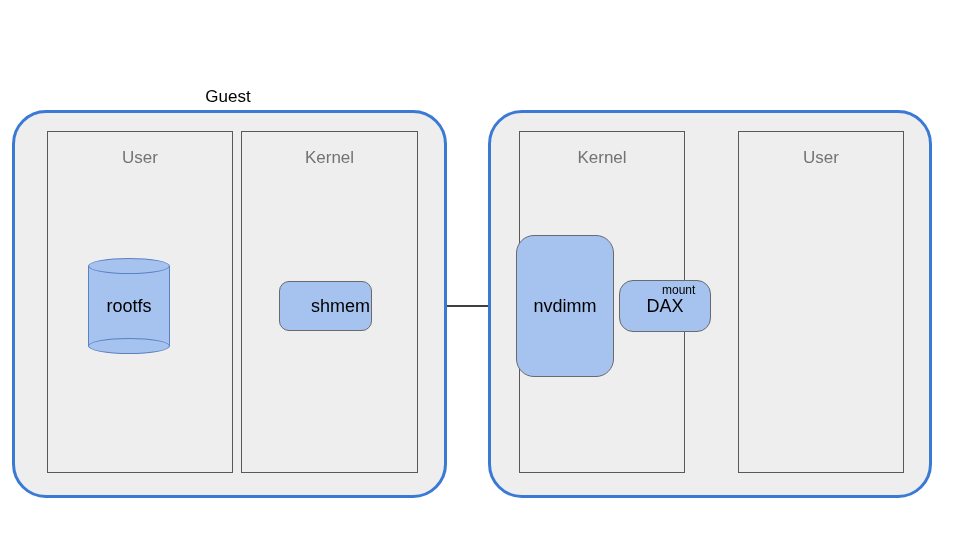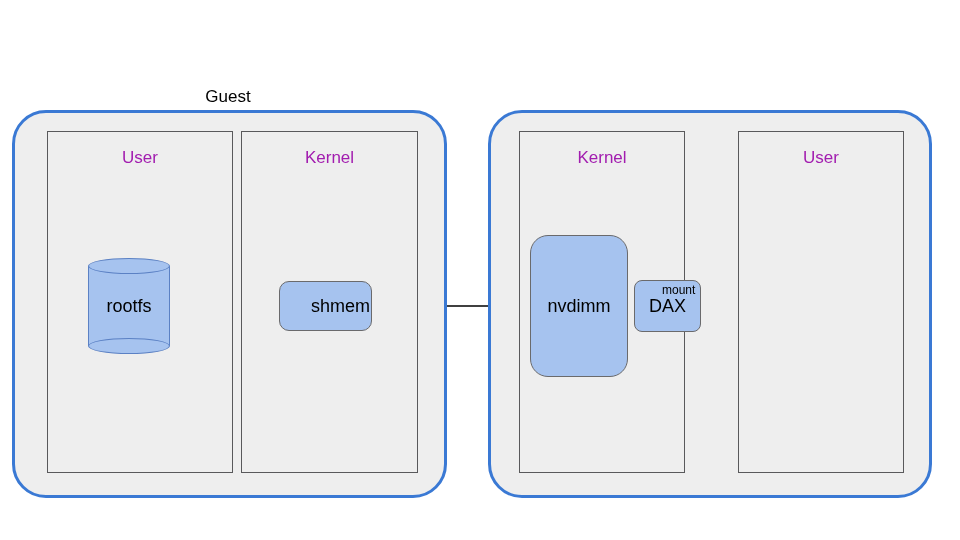--- a/index.html
+++ b/index.html
@@ -57,42 +57,42 @@
     border: 1px solid #59595b;
     box-sizing: border-box;
   }
   .panel-label {
     position: absolute;
     top: 16px;
     left: 0;
     width: 100%;
     text-align: center;
     font-size: 17px;
-    color: #a21caf;
+    color: #737373;
   }
   #panel-host-user   { left: 44px;  top: 128px; width: 186px; height: 342px; }
   #panel-host-kernel { left: 238px; top: 128px; width: 177px; height: 342px; }
   #panel-guest-kernel{ left: 516px; top: 128px; width: 166px; height: 342px; }
   #panel-guest-user  { left: 735px; top: 128px; width: 166px; height: 342px; }
 
   
   .node {
     position: absolute;
     background: #a6c3ef;
     border: 1px solid #6a6a6c;
     box-sizing: border-box;
     display: flex;
     align-items: center;
     justify-content: center;
     font-size: 18px;
     color: #000;
   }
   #node-shmem  { left: 279px; top: 281px; width: 93px;  height: 50px;  border-radius: 10px; padding-left: 30px; }
-  #node-nvdimm { left: 516px; top: 235px; width: 98px;  height: 142px; border-radius: 18px; margin-left: 14px; }
-  #node-dax    { left: 634px; top: 280px; width: 67px;  height: 52px;  border-radius: 8px; }
+  #node-nvdimm { left: 516px; top: 235px; width: 98px;  height: 142px; border-radius: 18px; }
+  #node-dax    { left: 619px; top: 280px; width: 92px;  height: 52px;  border-radius: 14px; }
 
   
   #node-rootfs {
     position: absolute;
     left: 88px; top: 258px; width: 82px; height: 85px;
   }
   #node-rootfs .cyl-body {
     position: absolute;
     left: 0; top: 8px;
     width: 82px; height: 80px;

